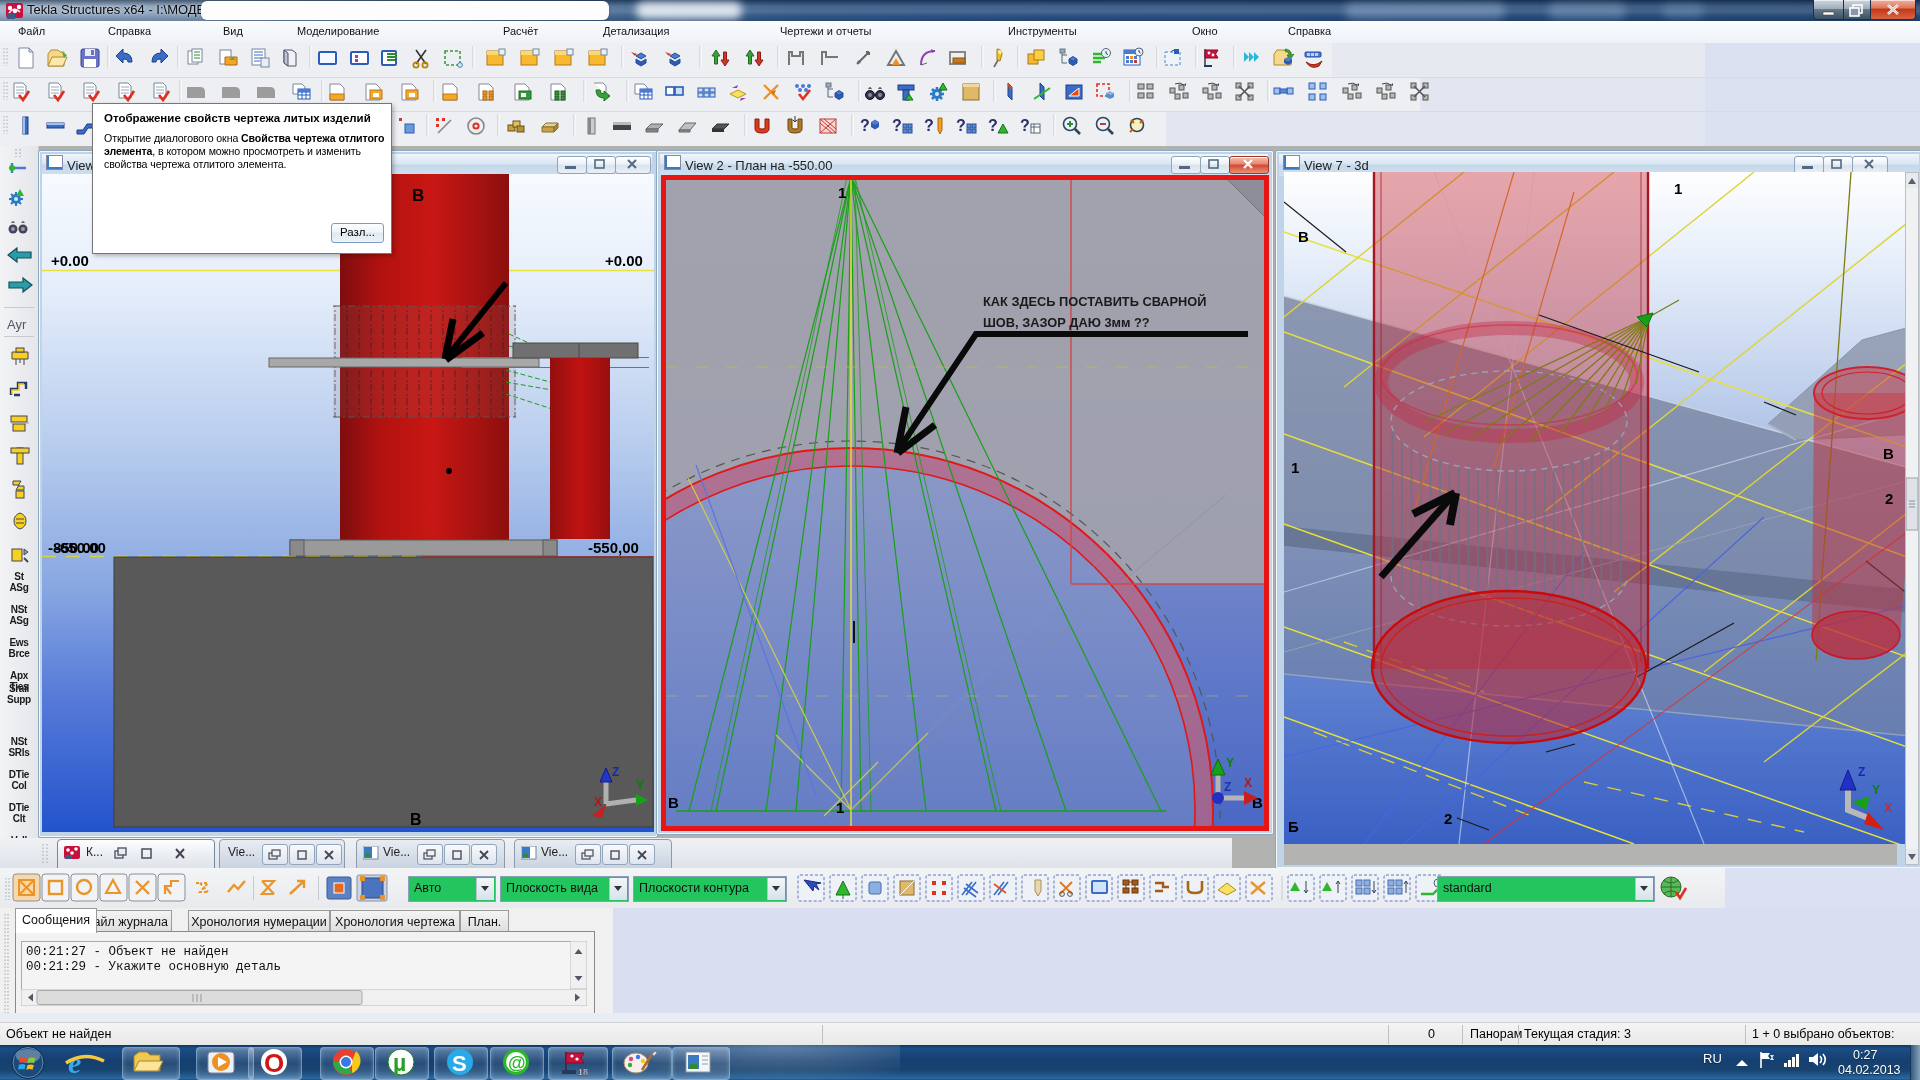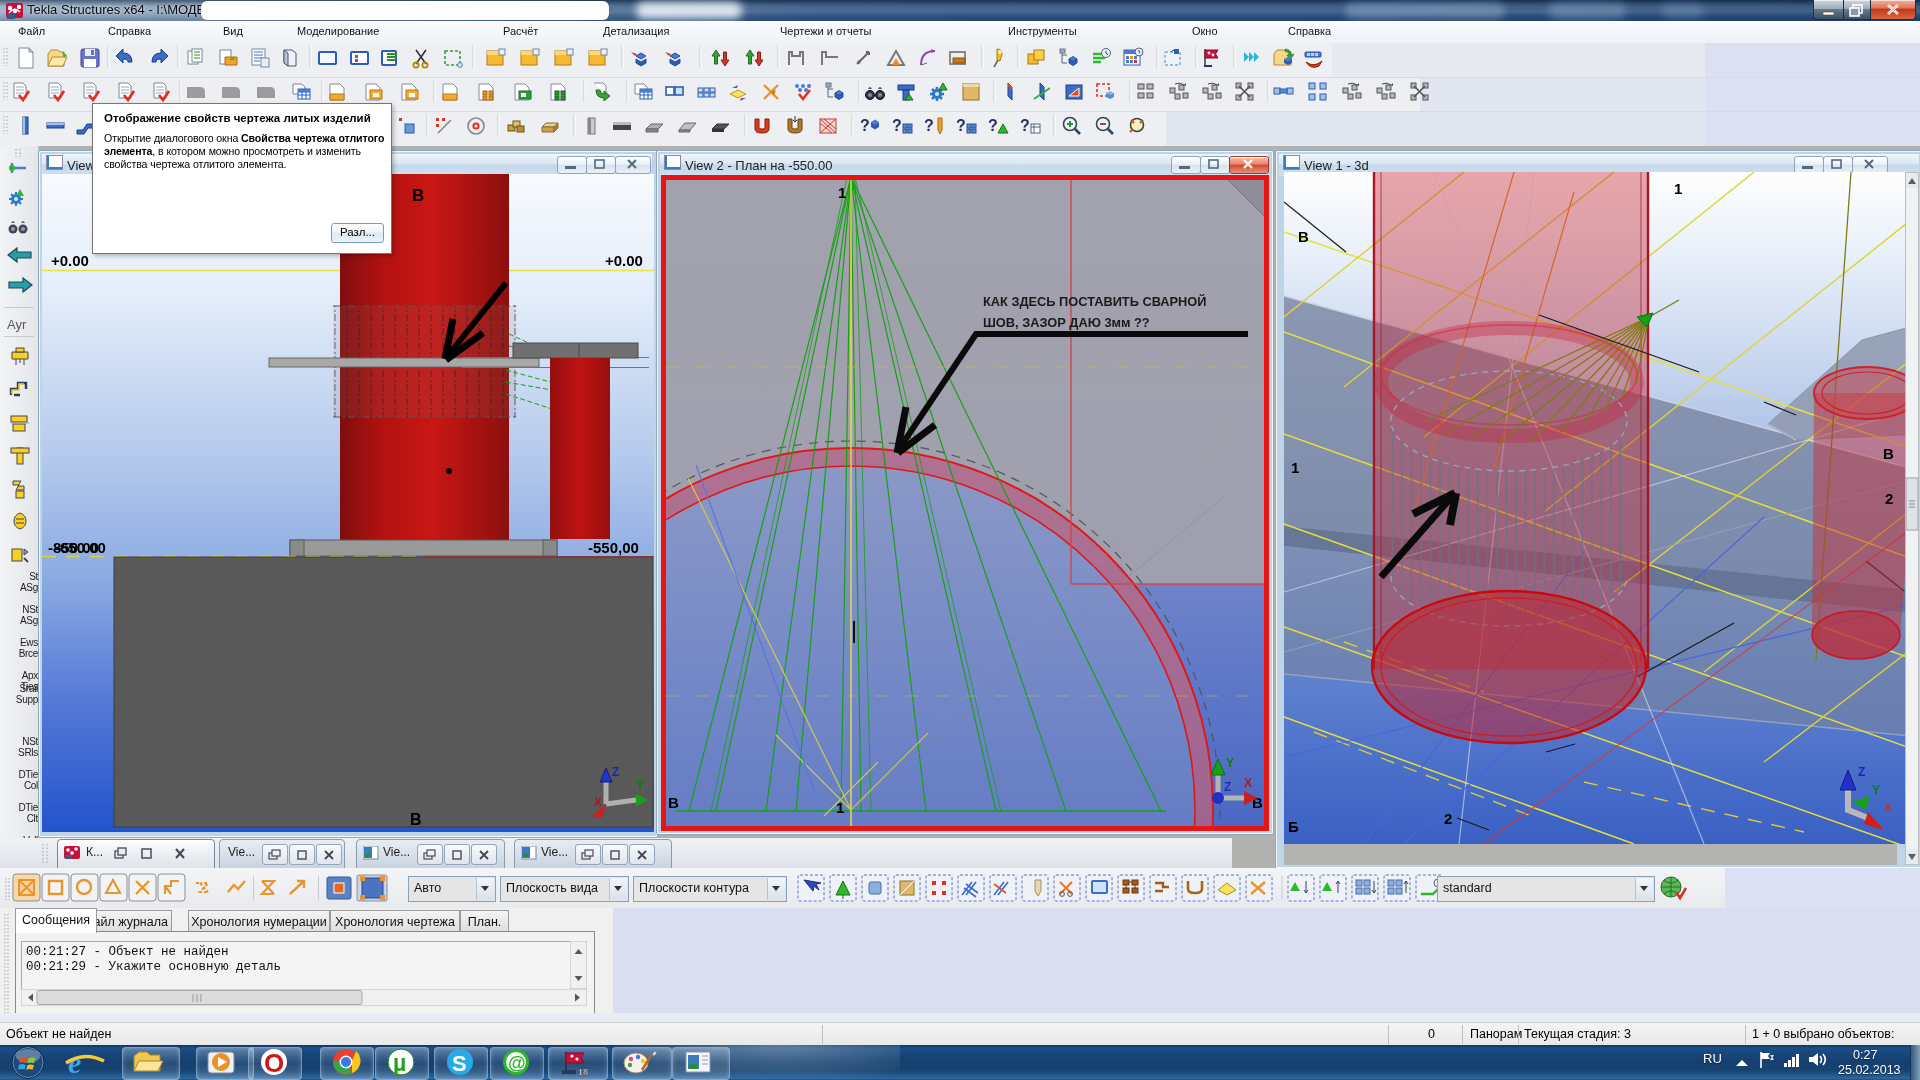--- a/index.html
+++ b/index.html
@@ -6,38 +6,38 @@
 .txt{position:absolute;white-space:nowrap}
 #titlebar{left:0;top:0;width:1920px;height:21px;background:linear-gradient(90deg,#93a9c2 0%,#7e97b4 12%,#5c7da1 24%,#3c5f8a 33%,#2b5080 42%,#274b7c 55%,#25497a 70%,#224674 85%,#1f4270 100%)}
 #titlebar .shade{position:absolute;left:0;top:0;width:100%;height:100%;background:linear-gradient(180deg,rgba(10,25,45,.5) 0%,rgba(255,255,255,.12) 30%,rgba(255,255,255,.16) 55%,rgba(120,150,180,.08) 75%,rgba(20,40,70,.22) 100%)}
 .blob{position:absolute;filter:blur(4px);border-radius:8px}
 #wtitle{position:absolute;left:27px;top:2px;font-size:13px;color:#0a0a0a;text-shadow:0 0 3px rgba(255,255,255,.7)}
 #whitebox{position:absolute;left:201px;top:1px;width:408px;height:19px;background:#fdfdfd;border-radius:6px;box-shadow:0 0 2px rgba(0,0,0,.4)}
 .capbtn{position:absolute;top:0;height:19px;border:1px solid #1b2f45;border-top:none;background:linear-gradient(180deg,#cdd7e0 0%,#9fadba 45%,#67798a 50%,#3f5468 95%);box-shadow:inset 0 1px 0 rgba(255,255,255,.6)}
 #menubar{left:0;top:21px;width:1920px;height:22px;background:linear-gradient(#fafcfe,#eef2f8);border-bottom:1px solid #d9dde4}
 #menubar span{position:absolute;top:4px;font-size:11px;color:#111}
 #sidebar{left:0;top:146px;width:38px;height:762px;background:linear-gradient(90deg,#f2f3f5,#e4e6ea);border-right:1px solid #c8cacc}
-.sbtxt{position:absolute;width:38px;text-align:right;font-size:10px;line-height:11px;color:#1a1a1a;font-weight:normal;letter-spacing:-.3px}
+.sbtxt{position:absolute;width:38px;text-align:center;font-size:10px;line-height:11px;color:#1a1a1a;font-weight:bold;letter-spacing:-.3px}
 .win{position:absolute;background:#c0d4e8;border:1px solid #8fa8c0;box-shadow:inset 0 0 0 1px rgba(250,253,255,.85);border-radius:2px}
 .wt{position:absolute;left:3px;top:3px;font-size:13px;color:#1a1a1a}
 .wbtn{position:absolute;top:5px;width:28px;height:16px;border:1px solid #8fa5ba;border-radius:3px;background:linear-gradient(#ffffff,#eaf1f8 45%,#d8e3ee 50%,#e8eff7);box-shadow:inset 0 1px 0 #fff}
 .wbtn.red{background:linear-gradient(#f6c2b2,#e8836c 45%,#d1482e 50%,#e8917a);border-color:#9c3a28}
 .wico{position:absolute;left:7px;top:4px;width:15px;height:13px;background:#fff;border:1px solid #88a;box-shadow:inset 2px -2px 0 #3a7abf}
 #tooltip{left:92px;top:103px;width:298px;height:149px;background:#fff;border:1px solid #767676;box-shadow:2px 2px 4px rgba(0,0,0,.25);z-index:60}
 #tooltip .tt1{position:absolute;left:11px;top:8px;font-size:11.5px;font-weight:bold;color:#000;white-space:nowrap}
 #tooltip .tb{position:absolute;left:11px;font-size:10.6px;color:#000;white-space:nowrap;letter-spacing:-.1px}
 #morebtn{position:absolute;left:238px;top:119px;width:51px;height:18px;border:1px solid #7a9cc4;border-radius:3px;background:linear-gradient(#fdfefe,#eef4f9 45%,#dfe9f2 50%,#ecf2f8);font-size:11.5px;text-align:center;line-height:17px}
 #tabsrow{left:0;top:838px;width:1232px;height:30px;background:linear-gradient(#eff1f4,#dfe3e9)}
 .tab{position:absolute;top:1px;height:28px;background:linear-gradient(#e8edf3,#c9d3e0);border:1px solid #8a9bb0;border-radius:4px 4px 0 0}
 .tab.act{background:linear-gradient(#fdfdfe,#e8ecf1 60%,#dfe4ea);border-color:#7388a0}
 .tab span{position:absolute;top:5px;font-size:12px;color:#222}
 .tbt{position:absolute;top:4px;width:24px;height:19px;border:1px solid #93a5bb;border-radius:3px;background:linear-gradient(#f8fafc,#dde5ee)}
 #snaprow{left:0;top:868px;width:1920px;height:40px;background:linear-gradient(#f3f4f6,#e8eaed)}
 #snapright{position:absolute;left:1725px;top:868px;width:195px;height:40px;background:#dbe1f2}
-.combo{position:absolute;top:876px;height:24px;background:#e5e5e5;border:1px solid #8aa0b8;font-size:12.5px;color:#111}
+.combo{position:absolute;top:876px;height:24px;background:#22c55e;border:1px solid #8aa0b8;font-size:12.5px;color:#111}
 .combo i{position:absolute;right:1px;top:1px;bottom:1px;width:17px;font-style:normal;background:linear-gradient(#f2f6fa,#d8e2ec);border-left:1px solid #b6c4d2}
 .combo i:after{content:"";position:absolute;left:4px;top:8px;border:4px solid transparent;border-top:5px solid #333}
 .combo b{position:absolute;left:5px;top:4px;font-weight:normal}
 #msgzone{left:0;top:908px;width:613px;height:114px;background:#f0f0f0}
 #lavender{left:613px;top:908px;width:1307px;height:105px;background:#d9dff1}
 .mtab{position:absolute;top:910px;height:22px;border:1px solid #9a9a9a;border-bottom:none;background:linear-gradient(#f4f4f4,#dcdcdc);font-size:12.5px;text-align:center;color:#111}
 .mtab.act{background:#fff;height:24px;top:908px;z-index:3}
 #msgbox{position:absolute;left:15px;top:931px;width:578px;height:82px;background:#f2f2f2;border:1px solid #898989}
 #loga{position:absolute;left:21px;top:941px;width:549px;height:46px;background:#f4f4f4;border:1px solid #aaa;border-right:none;font-family:"Liberation Mono",monospace;font-size:12.5px;color:#111;line-height:15px;padding:3px 0 0 4px}
 #statusbar{left:0;top:1022px;width:1920px;height:23px;background:linear-gradient(#f4f4f4,#e8e8e8);border-top:1px solid #d0d0d0;font-size:12.5px;color:#000}
@@ -918,21 +918,21 @@
           <text x="38" y="32" font-size="12" fill="#b01818" font-weight="bold">X</text>
           <circle cx="12" cy="43" r="6" fill="#2030c0"></circle>
           <text x="18" y="36" font-size="12" fill="#2030b0" font-weight="bold">Z</text>
         </g>
       </svg>
     </div>
   </div>
 <div class="win" style="left:1275px;top:150px;width:648px;height:717px">
     <div class="wt" style="left:3px;top:3px;width:640px;height:22px;background:linear-gradient(#f0f6fc,#d8e6f2 45%,#c4d8ea 50%,#d0e0f0)"></div>
     <div class="wico"></div>
-    <div class="txt" style="left:28px;top:7px;font-size:13px;color:#222">View 1 - 3d</div>
+    <div class="txt" style="left:28px;top:7px;font-size:13px;color:#222">View 7 - 3d</div>
     <div class="wbtn" style="left:518px"><svg width="26" height="14">
         <rect x="7" y="9" width="11" height="3" fill="#55697e"></rect>
       </svg></div>
     <div class="wbtn" style="left:547px"><svg width="26" height="14">
         <rect x="8" y="3" width="9" height="8" fill="none" stroke="#55697e" stroke-width="1.6"></rect>
       </svg></div>
     <div class="wbtn" style="left:576px;width:34px"><svg width="32" height="14">
         <path d="M12 3 l8 8 M20 3 l-8 8" stroke="#55697e" stroke-width="2"></path>
       </svg></div>
     <svg class="abs" style="left:8px;top:21px" width="621" height="672" viewBox="0 0 621 672">
@@ -1407,21 +1407,21 @@
       <rect x="5" y="9" width="3" height="7"></rect>
       <rect x="9" y="6" width="3" height="10"></rect>
       <rect x="13" y="3" width="3" height="13"></rect>
     </g>
   </svg>
 <svg class="abs" style="left:1806px;top:1050px" width="22" height="19">
     <path d="M3 7 h4 l5 -4 v13 l-5 -4 H3 z" fill="#fff"></path>
     <path d="M14 6 q3 3.5 0 7 M17 4 q4.5 5.5 0 11" stroke="#fff" stroke-width="1.6" fill="none"></path>
   </svg>
 <div class="tray" style="left:1853px;top:1048px;font-size:12.5px">0:27</div>
-<div class="tray" style="left:1838px;top:1063px;font-size:12.5px">25.02.2013</div>
+<div class="tray" style="left:1838px;top:1063px;font-size:12.5px">04.02.2013</div>
 <div class="abs" style="left:1910px;top:1045px;width:10px;height:35px;background:linear-gradient(90deg,#3a5a7c,#88a8c4);border-left:1px solid #16365c"></div>
 <div class="abs" id="tooltip">
     <div class="tt1">Отображение свойств чертежа литых изделий</div>
     <div class="tb" style="top:28px">Открытие диалогового окна <b>Свойства чертежа отлитого</b></div>
     <div class="tb" style="top:41px"><b>элемента</b>, в котором можно просмотреть и изменить</div>
     <div class="tb" style="top:54px">свойства чертежа отлитого элемента.</div>
     <div id="morebtn">Разл...</div>
   </div>
 
 </body></html>

